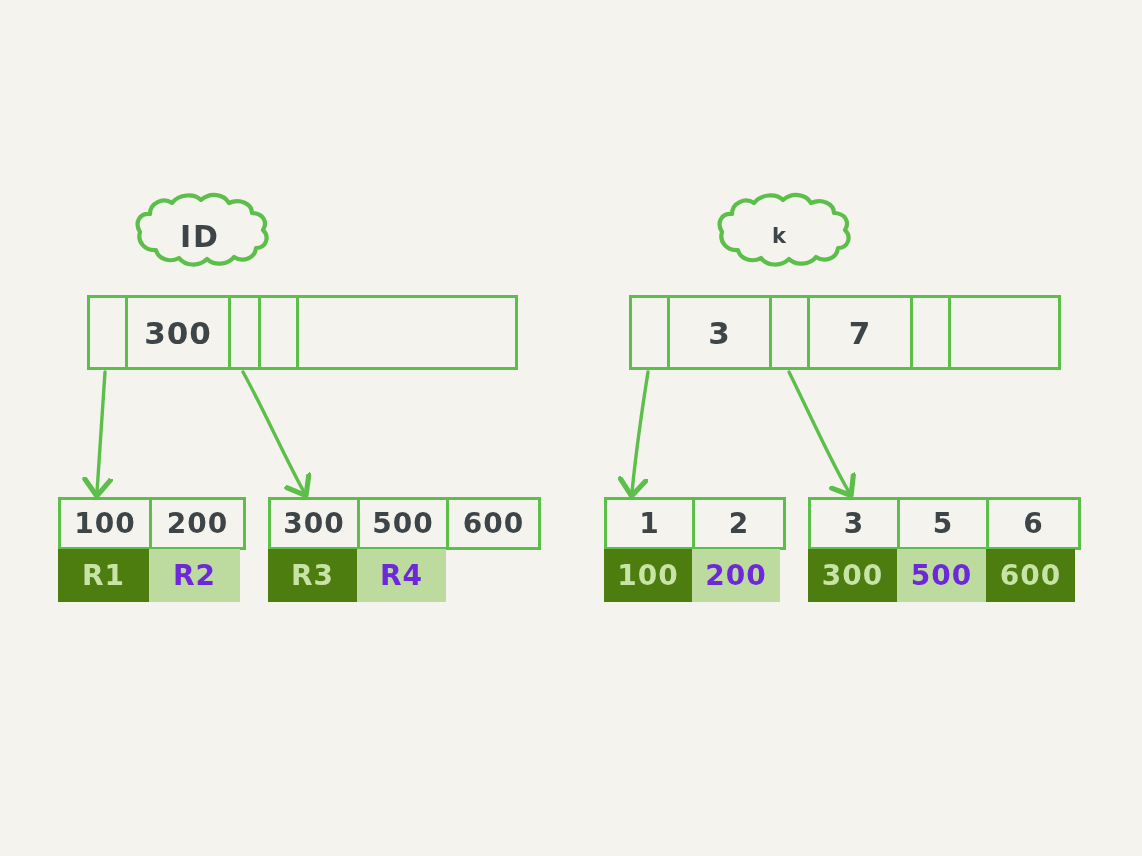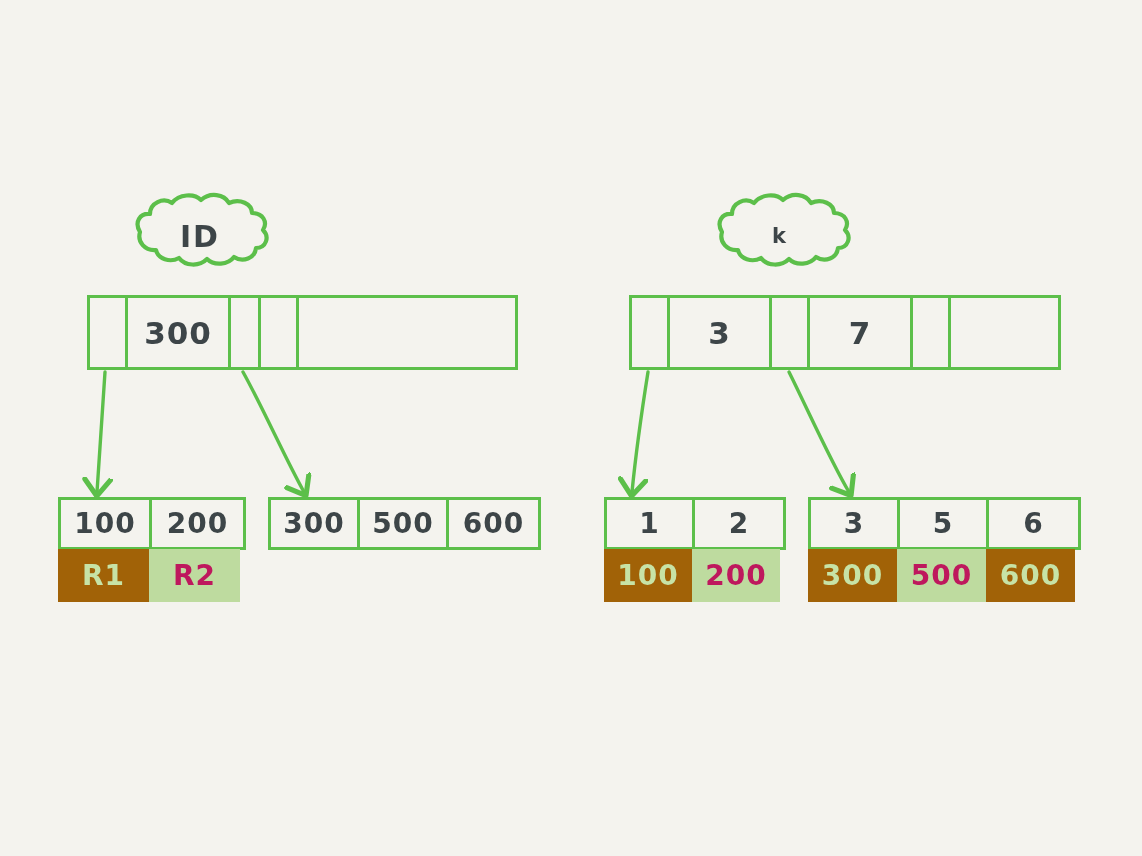--- a/index.html
+++ b/index.html
@@ -107,22 +107,22 @@
   }
   .leaf .vals .vcell {
     display: flex;
     align-items: center;
     justify-content: center;
     font-size: 28px;
     font-weight: 600;
     letter-spacing: 1px;
     font-family: "DejaVu Sans", sans-serif;
   }
-  .vcell.dark  { background: #a16207; color: #c7e3a6; }
-  .vcell.light { background: #bedb9f; color: #be185d; }
+  .vcell.dark  { background: #4d7c0f; color: #c7e3a6; }
+  .vcell.light { background: #bedb9f; color: #6d28d9; }
 
   #leaf-a { left: 58px;  top: 497px; }
   #leaf-b { left: 268px; top: 497px; }
   #leaf-c { left: 604px; top: 497px; }
   #leaf-d { left: 808px; top: 497px; }
 </style>
 </head>
 <body>
 
 <div id="stage">
@@ -205,20 +205,22 @@
     </div>
   </div>
 
   <div class="leaf" id="leaf-b">
     <div class="keys">
       <div class="kcell" style="width:89px">300</div>
       <div class="kcell" style="width:89px">500</div>
       <div class="kcell" style="width:89px">600</div>
     </div>
     <div class="vals">
+      <div class="vcell dark" style="width:89px">R3</div>
+      <div class="vcell light" style="width:89px">R4</div>
     </div>
   </div>
 
   <div class="leaf" id="leaf-c">
     <div class="keys">
       <div class="kcell" style="width:88px">1</div>
       <div class="kcell" style="width:88px">2</div>
     </div>
     <div class="vals">
       <div class="vcell dark" style="width:88px">100</div>

